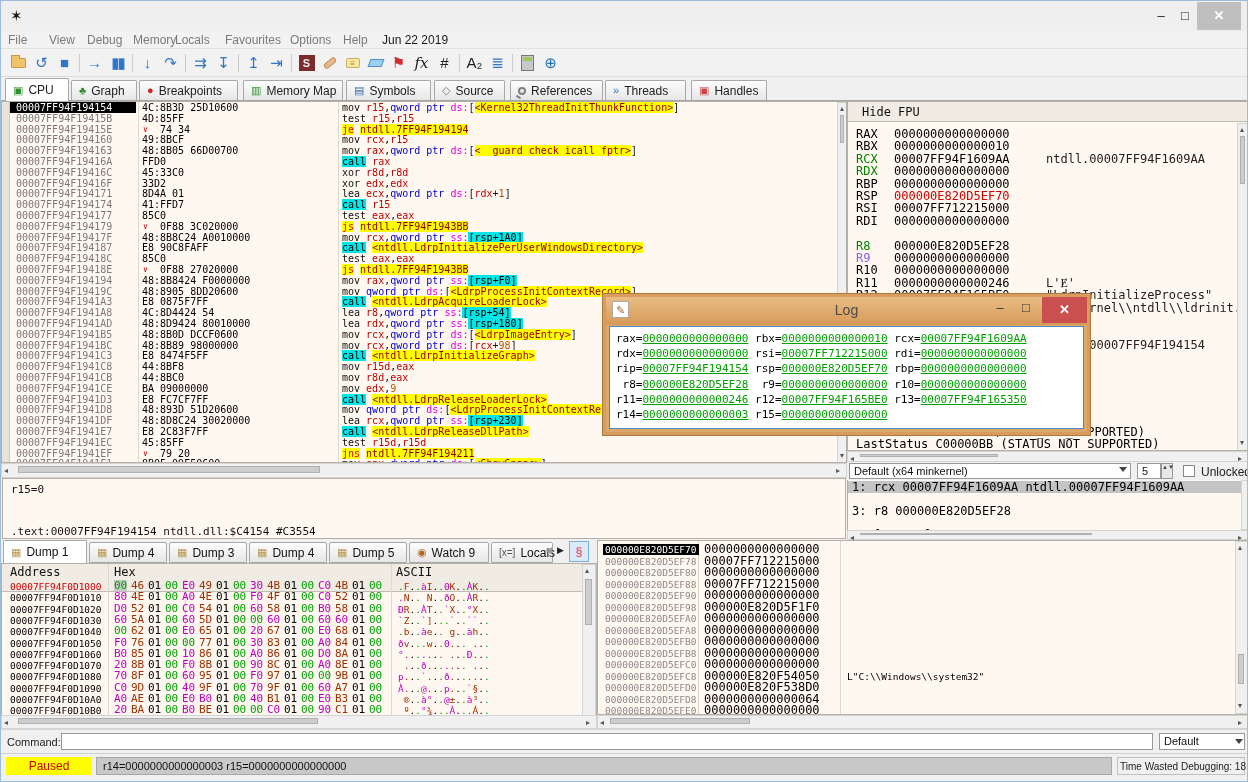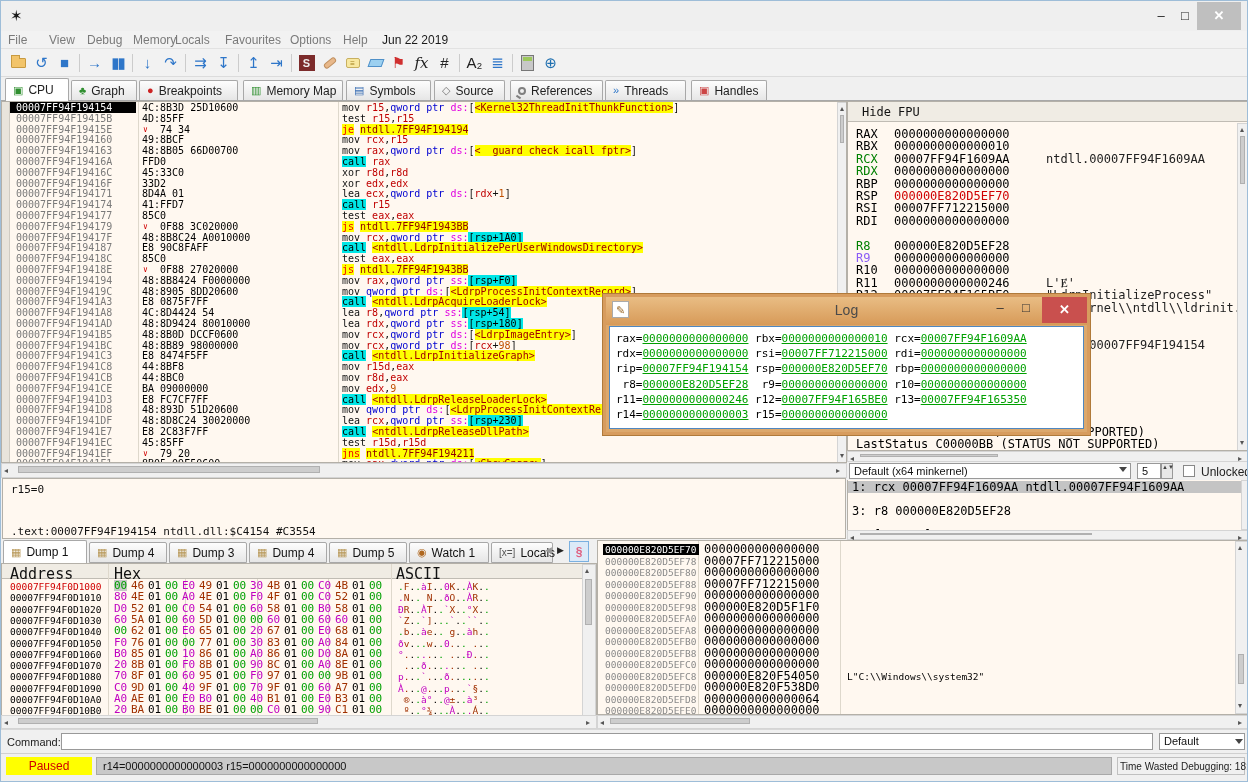--- a/index.html
+++ b/index.html
@@ -303,32 +303,32 @@
       <div style="position: absolute; left: 248px; top: 2px; width: 78px; height: 21px; border: 1px solid rgb(168, 168, 168); border-radius: 2px 2px 0px 0px; background: linear-gradient(rgb(253, 253, 253), rgb(230, 230, 230)); font-size: 12px; display: flex; align-items: center; padding-left: 7px; gap: 5px;">
         <span style="color: rgb(184, 152, 88); font-size: 11px;">▦</span>
         <span>Dump 4</span>
       </div>
       <div style="position: absolute; left: 328px; top: 2px; width: 78px; height: 21px; border: 1px solid rgb(168, 168, 168); border-radius: 2px 2px 0px 0px; background: linear-gradient(rgb(253, 253, 253), rgb(230, 230, 230)); font-size: 12px; display: flex; align-items: center; padding-left: 7px; gap: 5px;">
         <span style="color: rgb(184, 152, 88); font-size: 11px;">▦</span>
         <span>Dump 5</span>
       </div>
       <div style="position: absolute; left: 408px; top: 2px; width: 80px; height: 21px; border: 1px solid rgb(168, 168, 168); border-radius: 2px 2px 0px 0px; background: linear-gradient(rgb(253, 253, 253), rgb(230, 230, 230)); font-size: 12px; display: flex; align-items: center; padding-left: 7px; gap: 5px;">
         <span style="color: rgb(176, 104, 32); font-size: 11px;">◉</span>
-        <span>Watch 1</span>
+        <span>Watch 9</span>
       </div>
       <div style="position: absolute; left: 490px; top: 2px; width: 62px; height: 21px; border: 1px solid rgb(168, 168, 168); border-radius: 2px 2px 0px 0px; background: linear-gradient(rgb(253, 253, 253), rgb(230, 230, 230)); font-size: 12px; display: flex; align-items: center; padding-left: 7px; gap: 5px;">
         <span style="color: rgb(85, 85, 85); font-size: 10px;">[x=]</span>
         <span>Locals</span>
       </div>
       <div style="position: absolute; left: 544px; top: 5px; font-size: 9px; color: rgb(153, 153, 153);">◀</div>
       <div style="position: absolute; left: 556px; top: 5px; font-size: 9px; color: rgb(34, 34, 34);">▶</div>
       <div style="position: absolute; left: 568px; top: 1px; width: 20px; height: 21px; border: 1px solid rgb(122, 176, 224); background: rgb(220, 234, 248); text-align: center; line-height: 20px; font-size: 12px; color: rgb(224, 96, 128); font-weight: bold;">§</div>
     </div>
   <div class="abs pane" id="dump" style="left:0;top:562px;width:596px;height:166px;overflow:hidden;">
-      <div class="hdrbar mono" style="position: absolute; left: 0px; top: 0px; width: 594px; height: 15px; font-size: 15px;">
+      <div class="hdrbar mono" style="position: absolute; left: 0px; top: 0px; width: 594px; height: 28px; font-size: 12px;">
         <div style="position: absolute; left: 8px; top: 1px;">Address</div>
         <div style="position: absolute; left: 112px; top: 1px;">Hex</div>
         <div style="position: absolute; left: 394px; top: 1px;">ASCII</div>
         <div class="divline" style="position: absolute; left: 106px; top: 0px; height: 15px;"></div>
         <div class="divline" style="position: absolute; left: 389px; top: 0px; height: 15px;"></div>
       </div>
       <div class="divline" style="position: absolute; left: 106px; top: 15px; height: 141px;"></div>
       <div class="divline" style="position: absolute; left: 183px; top: 15px; height: 141px;"></div>
       <div class="divline" style="position: absolute; left: 255px; top: 15px; height: 141px;"></div>
       <div class="divline" style="position: absolute; left: 326px; top: 15px; height: 141px;"></div>

